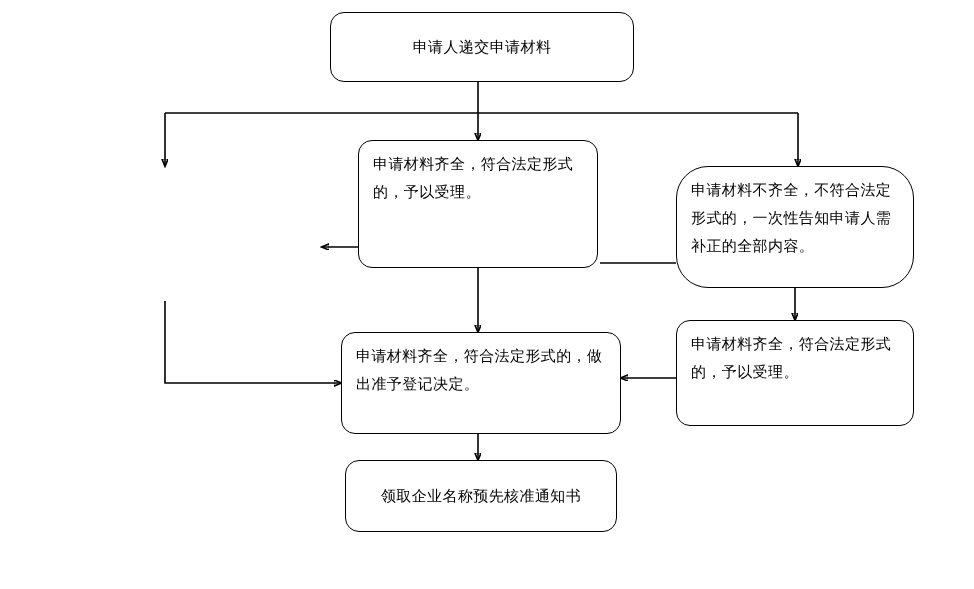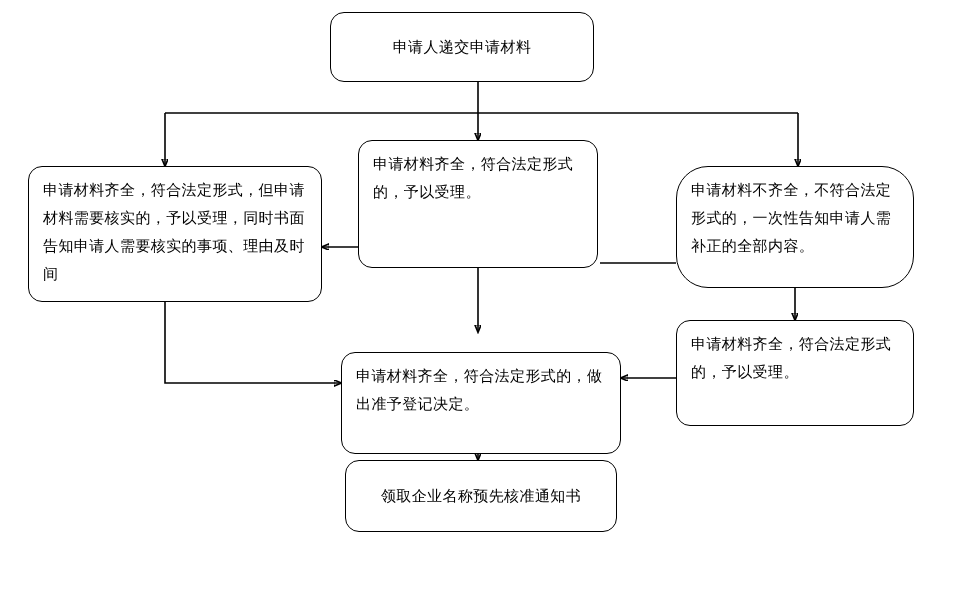--- a/index.html
+++ b/index.html
@@ -90,37 +90,34 @@
 
     <path d="M478,268 L478,332" marker-end="url(#arrow)"></path>
 
     <path d="M795,287 L795,320" marker-end="url(#arrow)"></path>
 
     <path d="M676,378 L621,378" marker-end="url(#arrow)"></path>
 
     <path d="M478,433 L478,460" marker-end="url(#arrow)"></path>
   </svg>
 
-  <div class="node center-text" style="left:330px; top:12px; width:264px; height:70px;">
+  <div class="node center-text" style="left:330px; top:12px; width:304px; height:70px;">
     <span class="label">申请人递交申请材料</span>
   </div>
 
-  <div class="node" style="left:28px; top:166px; width:294px; height:136px;">
-    <span class="label">申请材料齐全，符合法定形式，但申请材料需要核实的，予以受理，同时书面告知申请人需要核实的事项、理由及时间</span>
-  </div>
 
   <div class="node" style="left:358px; top:140px; width:240px; height:128px;">
     <span class="label">申请材料齐全，符合法定形式的，予以受理。</span>
   </div>
 
   <div class="node" style="left:676px; top:166px; width:238px; height:122px;border-radius:32px;">
     <span class="label">申请材料不齐全，不符合法定形式的，一次性告知申请人需补正的全部内容。</span>
   </div>
 
-  <div class="node" style="left:341px; top:332px; width:280px; height:102px;margin-top:20px;">
+  <div class="node" style="left:341px; top:332px; width:280px; height:102px;">
     <span class="label">申请材料齐全，符合法定形式的，做出准予登记决定。</span>
   </div>
 
   <div class="node" style="left:676px; top:320px; width:238px; height:106px;">
     <span class="label">申请材料齐全，符合法定形式的，予以受理。</span>
   </div>
 
   <div class="node center-text" style="left:345px; top:460px; width:272px; height:72px;">
     <span class="label">领取企业名称预先核准通知书</span>
   </div>

